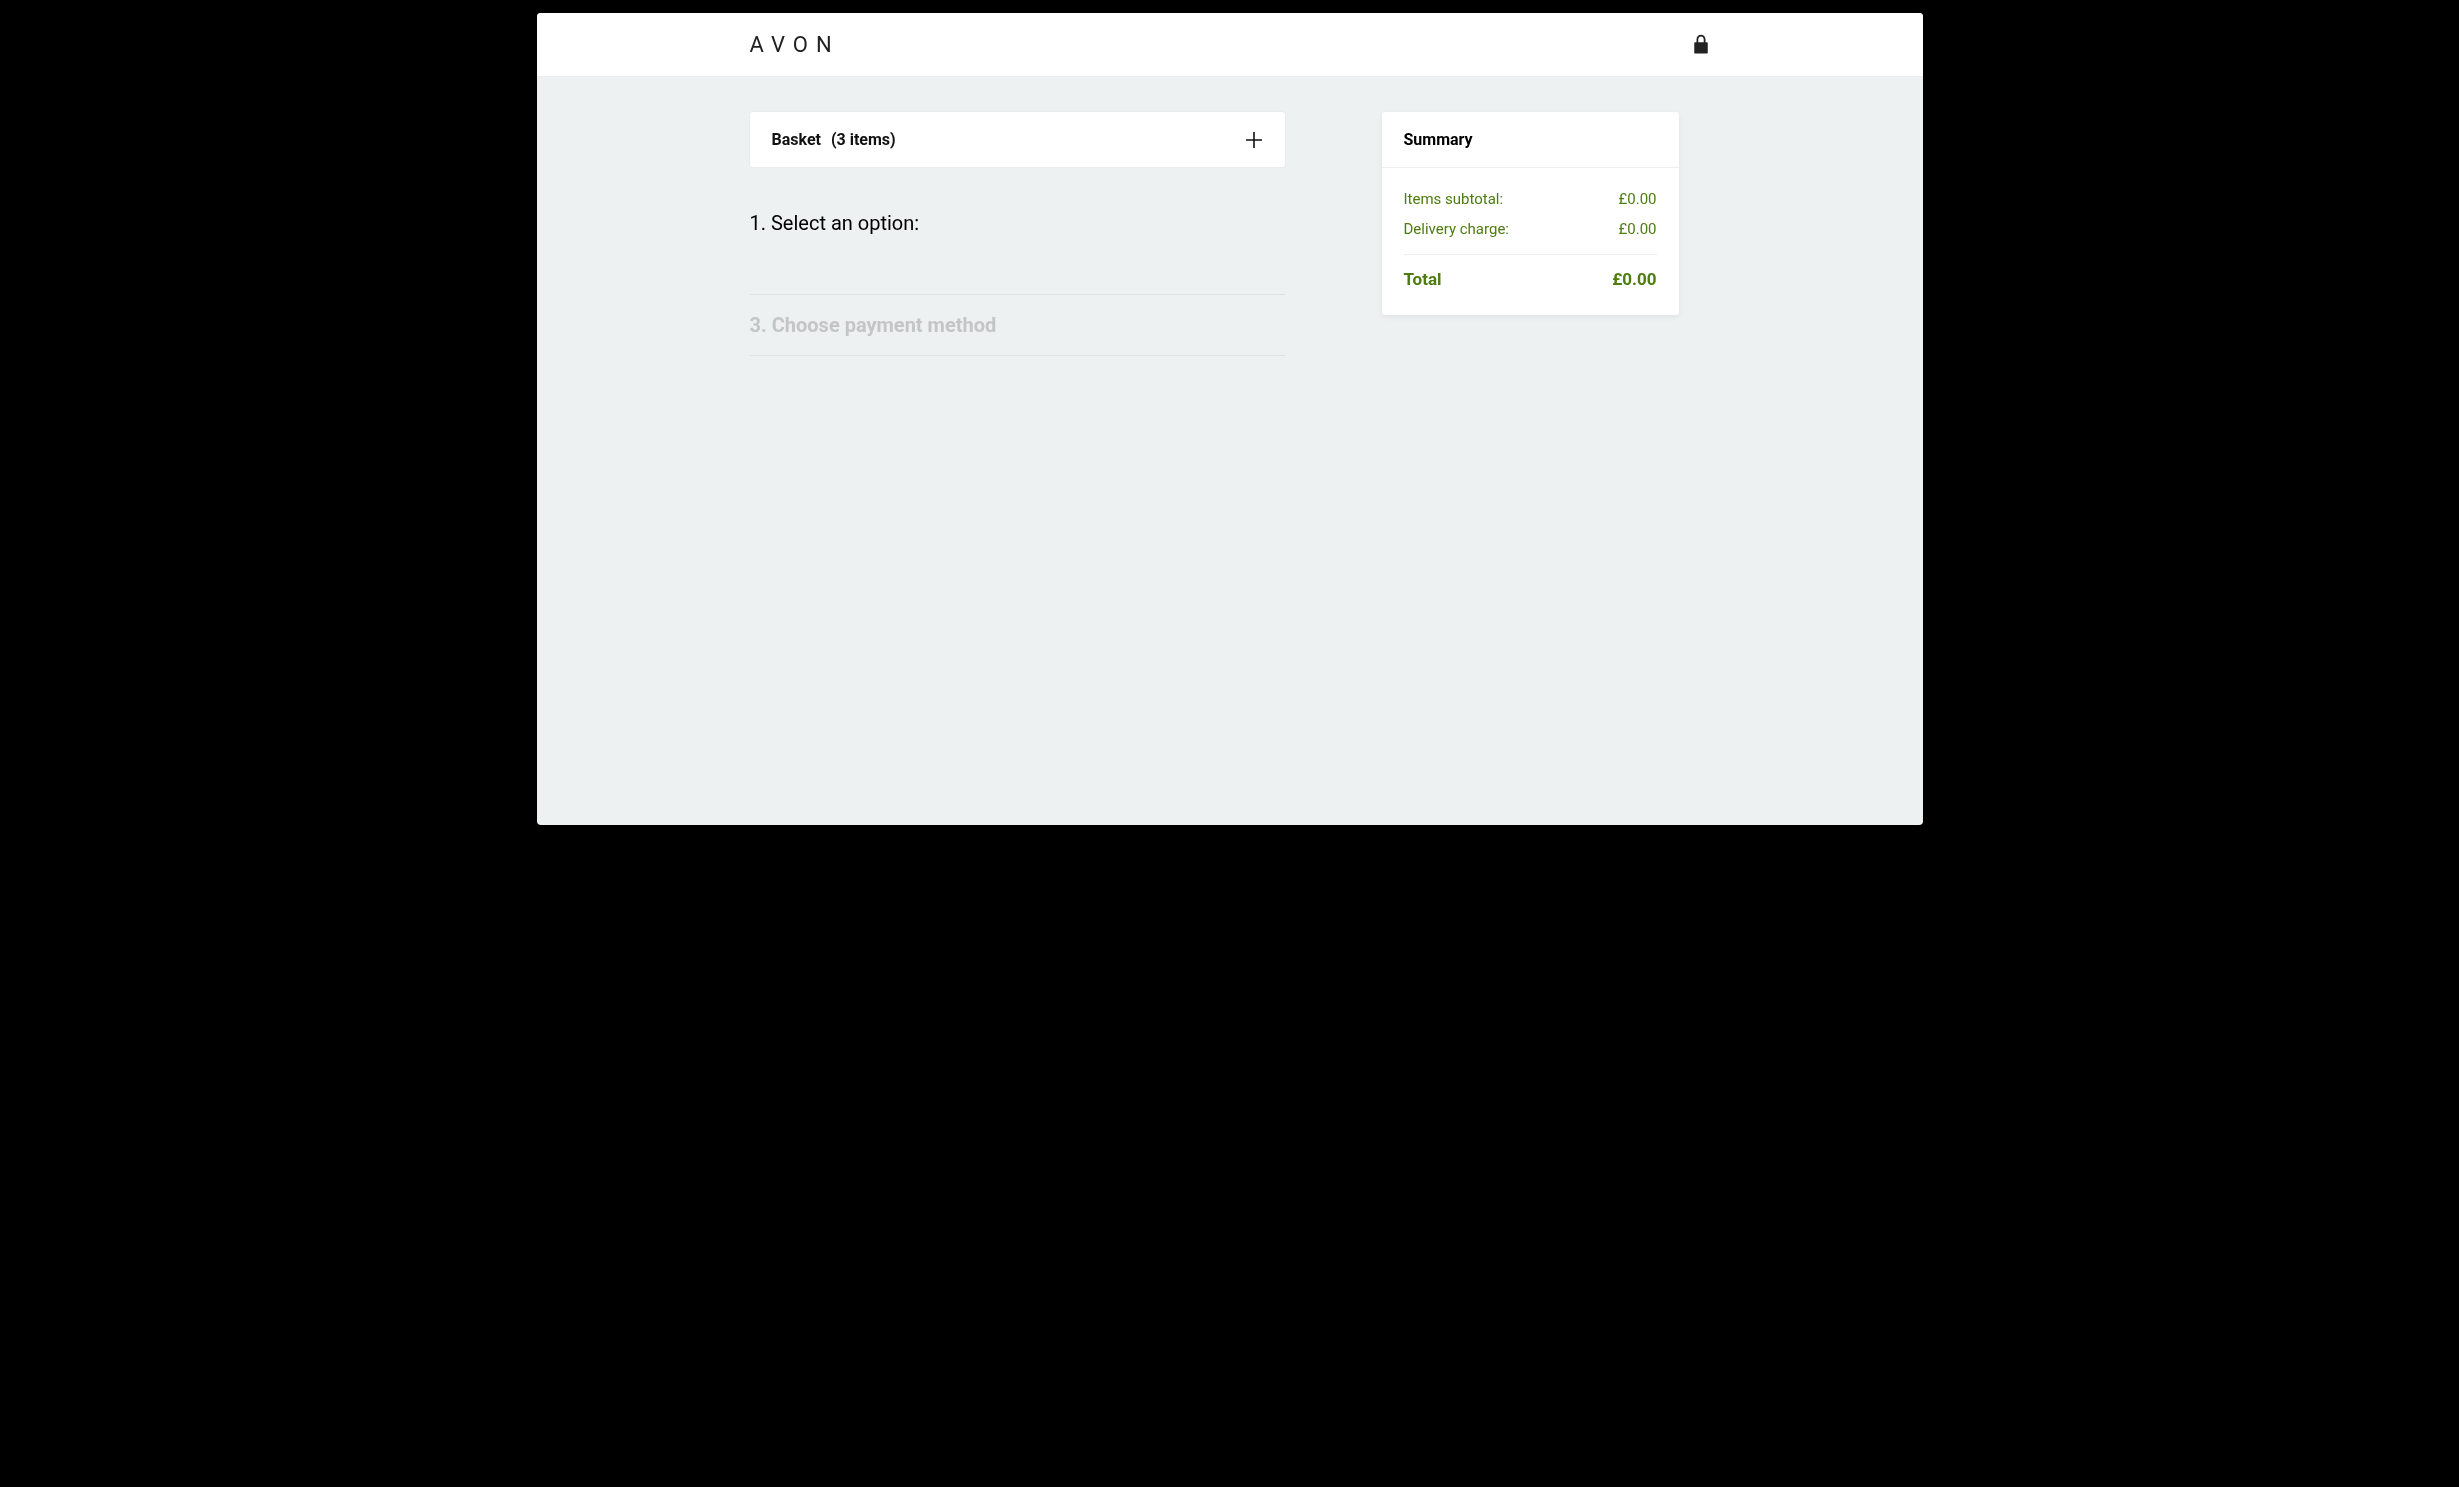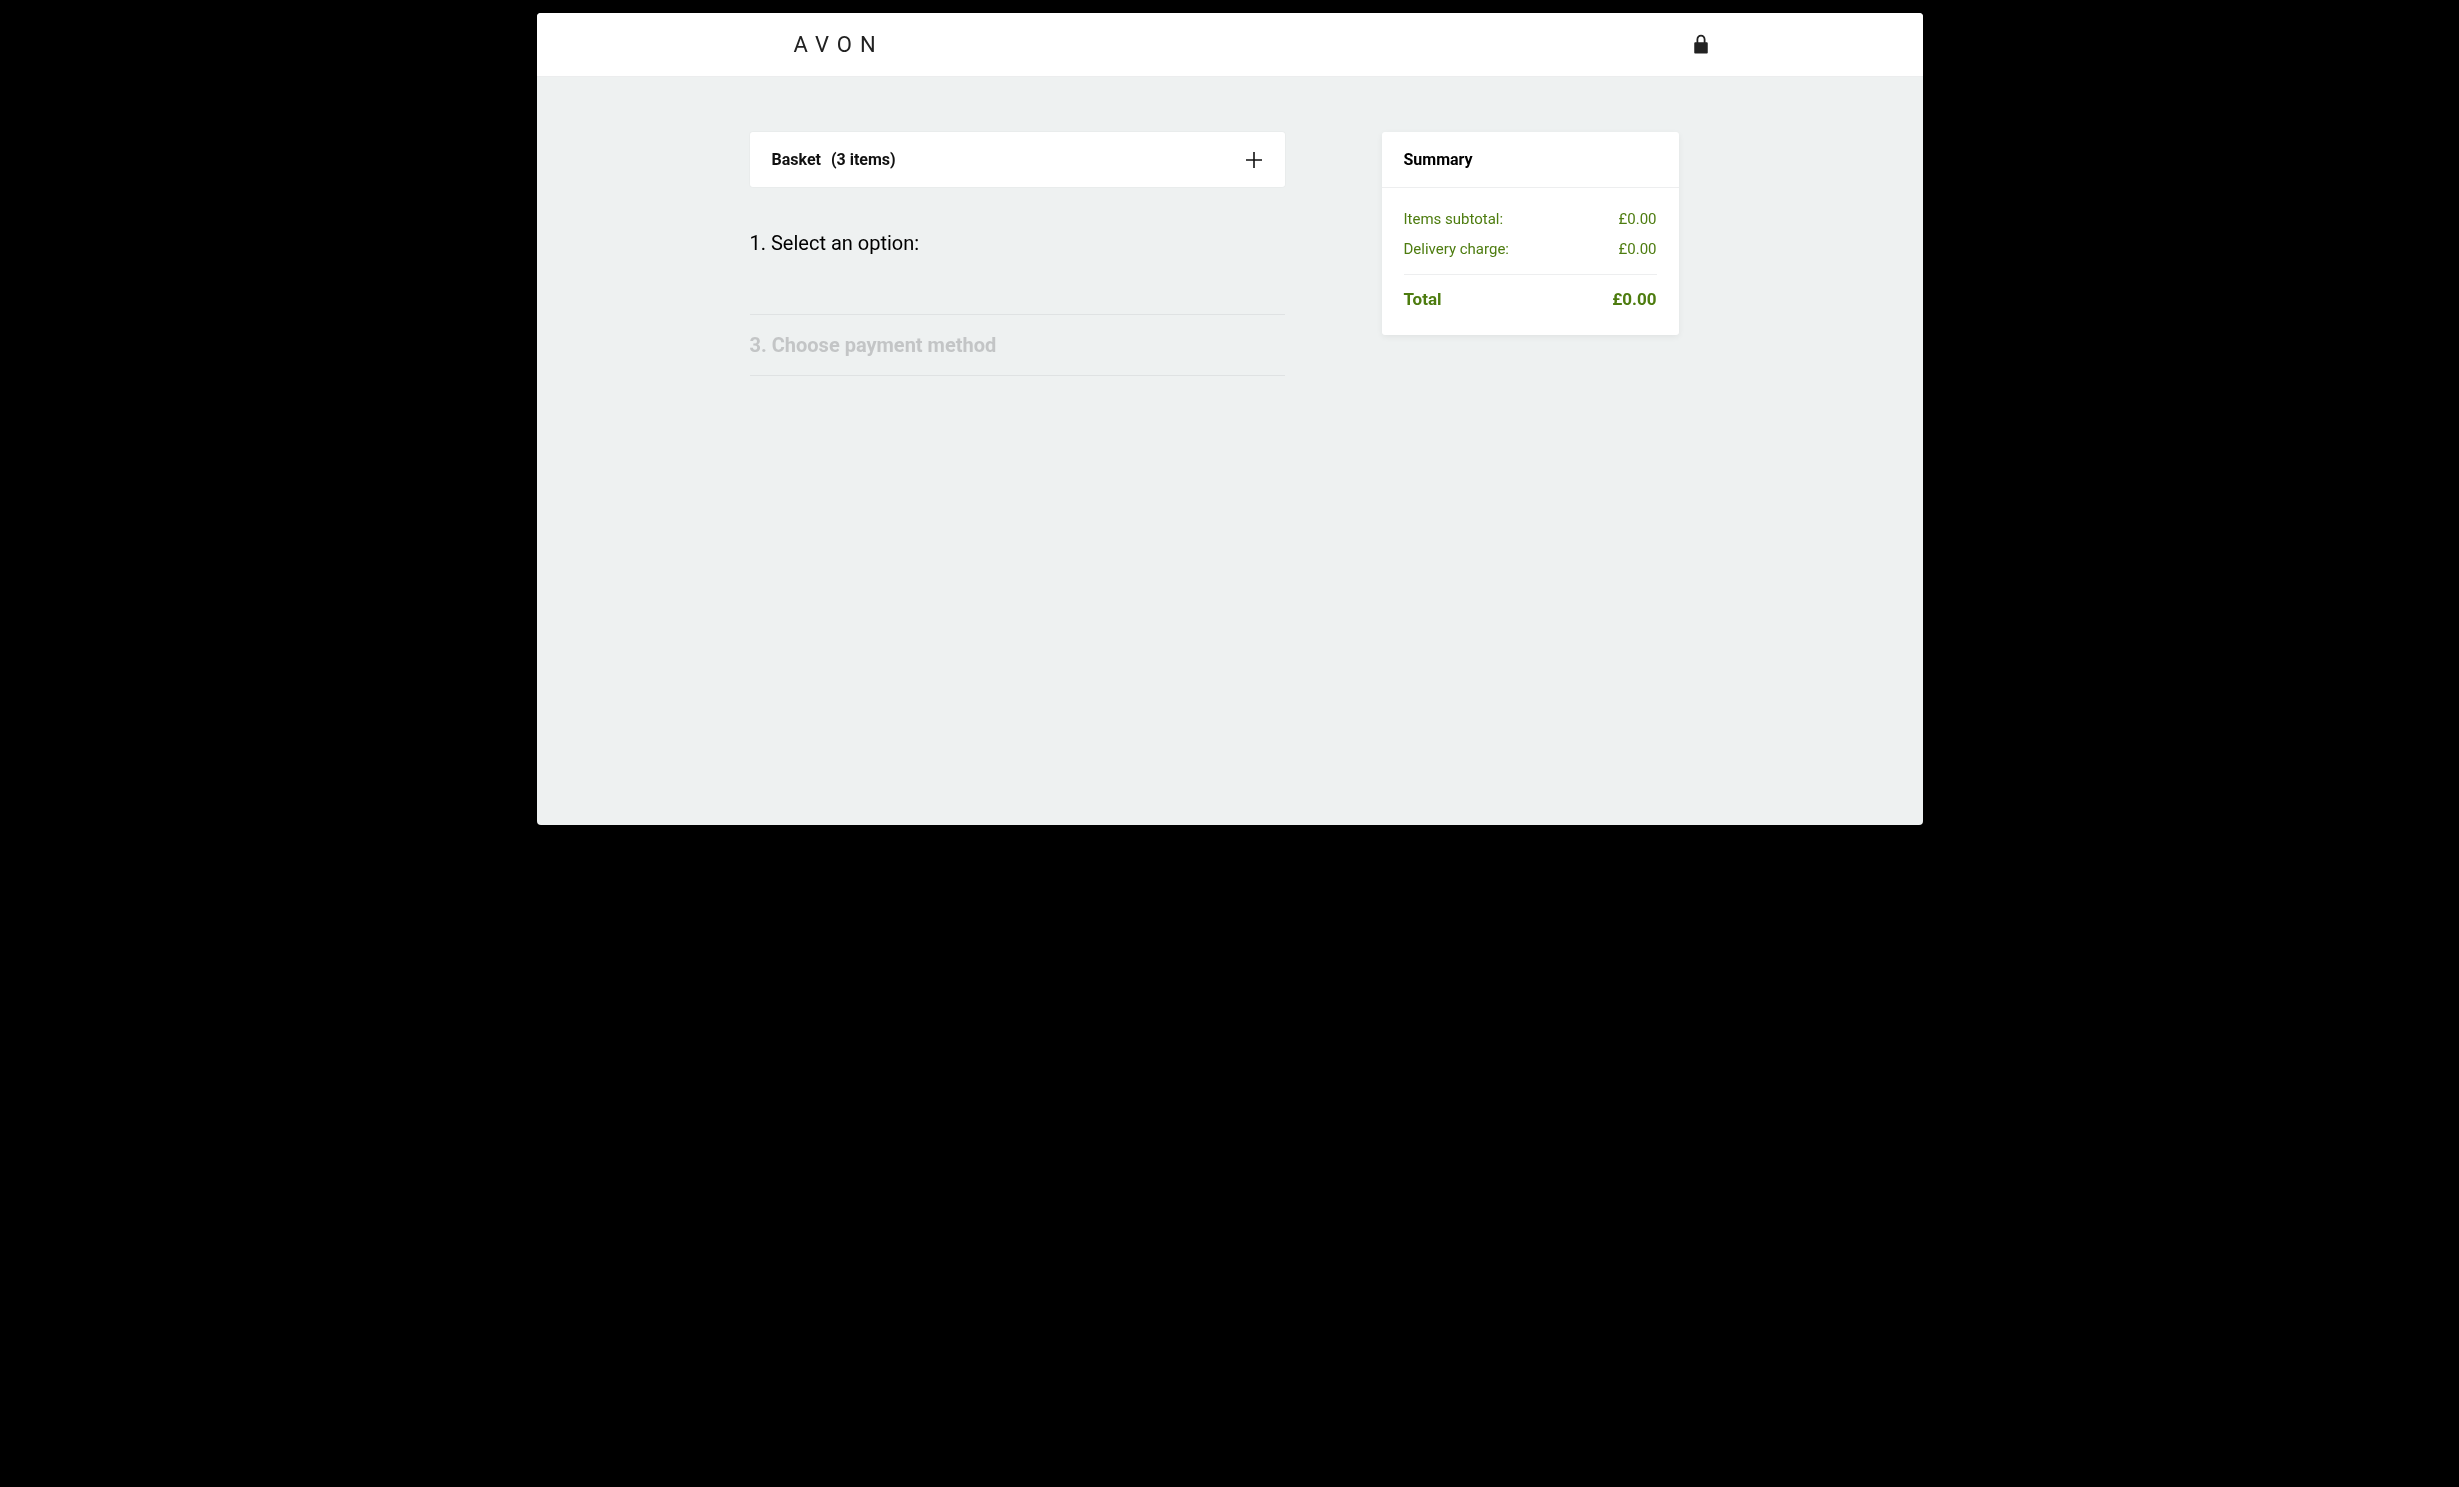--- a/index.html
+++ b/index.html
@@ -27,27 +27,26 @@
     align-items: center;
     justify-content: space-between;
     padding: 0 213px 0 213px;
     border-bottom: 1px solid #ecedee;
   }
   .logo {
     font-size: 22px;
     font-weight: 400;
     letter-spacing: 8px;
     color: #222;
-    margin-left: 44px;
   }
   .lock-icon svg { width: 18px; height: 21px; fill: #222; display:block; }
   .content {
     display: flex;
     gap: 97px;
-    padding: 55px 213px 40px 213px;
+    padding: 35px 213px 40px 213px;
     align-items: flex-start;
   }
   .left { flex: 1 1 auto; max-width: 535px; }
   .right { width: 297px; flex: none; }
 
   .basket-card {
     background: #fff;
     border-radius: 3px;
     padding: 18px 22px;
     display: flex;

